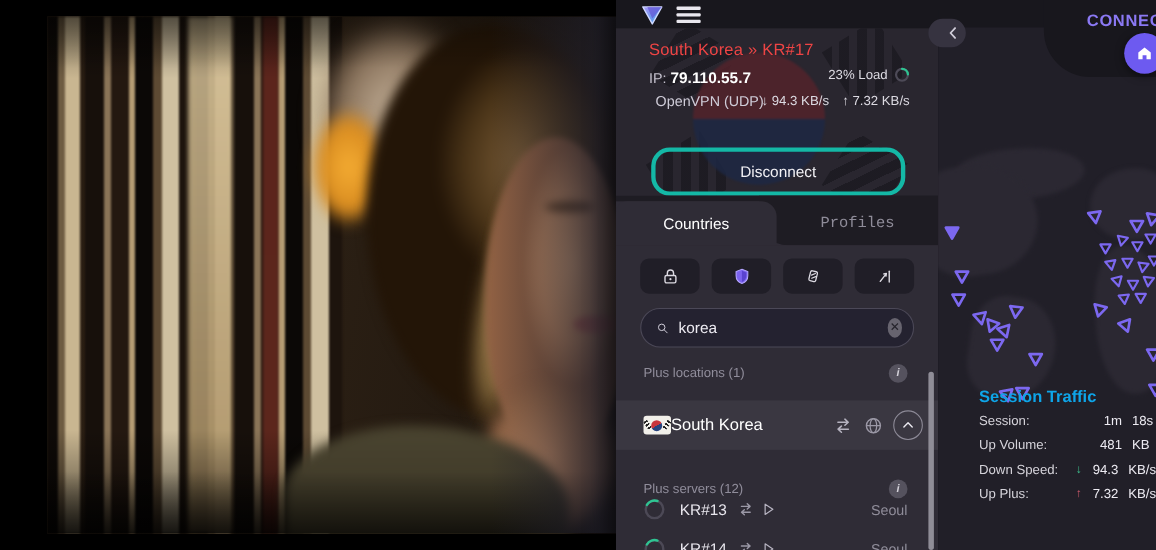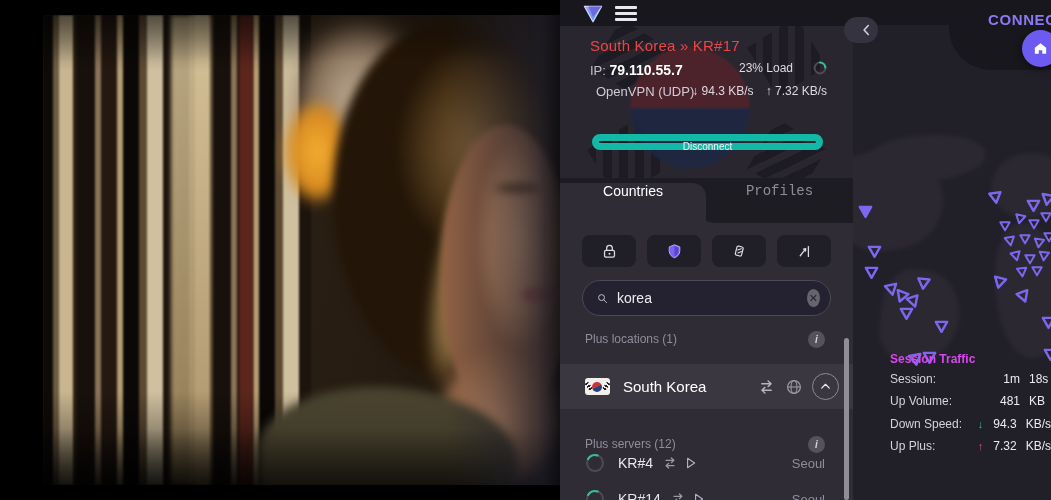--- a/index.html
+++ b/index.html
@@ -61,30 +61,30 @@
   .hamburger i { display:block; height:2.6px; background:#e9e7ee; border-radius:1px; }
   .header { position:absolute; left:0; top:26px; width:100%; height:152px; background:#29262f; overflow:hidden; }
   .flag-deco { position:absolute; opacity:.55; }
   .trigram { width:58px; height:58px;
       background:repeating-linear-gradient(32deg,#141319 0 9px, transparent 9px 16px); }
   .taegeuk { width:120px; height:120px; border-radius:50%;
       background:linear-gradient(#55232b 50%, #1d2845 50%); opacity:.8; filter:blur(1px); }
   .loc-line { position:absolute; left:30px; top:11px; font-size:15px; color:#ef4444; letter-spacing:.2px; }
   .ip-line { position:absolute; left:30px; top:36px; font-size:13px; color:#c2bfcb; }
   .ip-line b { color:#fff; font-size:14px; }
-  .load-wrap { position:absolute; right:26px; top:35px; display:flex; align-items:center; gap:20px; font-size:12px; color:#dcdae2;margin-left:32px; }
+  .load-wrap { position:absolute; right:26px; top:35px; display:flex; align-items:center; gap:6px; font-size:12px; color:#dcdae2;margin-left:32px; }
   .proto-line { position:absolute; left:36px; top:58px; font-size:13px; color:#cfccd8; }
   .speeds { position:absolute; right:26px; top:58px; font-size:12px; color:#dcdae2; display:flex; gap:12px; }
-  .disconnect { position:absolute; left:32px; top:108px; width:231px; height:16px;
-      border:7px solid #14b8a6; border-radius:17px; background:transparent;
-      color:#f2f1f5; font-size:10px; font-family:inherit; cursor:pointer; }
+  .disconnect { position:absolute; left:32px; top:108px; width:231px; height:44px;
+      border:4px solid #14b8a6; border-radius:17px; background:transparent;
+      color:#f2f1f5; font-size:14px; font-family:inherit; cursor:pointer; }
   .tabs { position:absolute; left:0; top:178px; width:100%; height:45px; background:#2f2c36; }
   .tabs-dark { position:absolute; right:0; top:0; width:163px; height:45px; background:#1e1c23; border-bottom-left-radius:26px; }
   .tabs-darktop { position:absolute; left:0; top:0; width:100%; height:5px; background:#1e1c23; }
-  .tab { position:absolute; top:5px; height:40px; display:flex; justify-content:center; font-size:14px; cursor:pointer; }
+  .tab { position:absolute; top:5px; height:40px; display:flex; align-items:center; justify-content:center; font-size:14px; cursor:pointer; }
   .tab-countries { left:0; width:146px; background:#2f2c36; border-radius:10px 14px 0 0; color:#fff; }
   .tab-profiles { left:146px; width:147px; color:#8f8c99;font-family:Liberation Mono, monospace; }
   .body { position:absolute; left:0; top:223px; width:100%; height:277px; background:#2f2c36; }
   .filters { position:absolute; left:22px; top:12px; width:249px; display:flex; gap:11px; }
   .fbtn { width:54px; height:32px; background:#201e27; border:none; border-radius:8px;
       display:flex; align-items:center; justify-content:center; color:#dcdae2; cursor:pointer; }
   .searchbox { position:absolute; left:22px; top:57px; width:249px; height:36px;
       border:1px solid #4b4857; border-radius:18px; background:#242230;
       display:flex; align-items:center; padding:0 10px 0 14px; gap:9px; }
   .searchbox input { flex:1; background:transparent; border:none; outline:none;
@@ -98,21 +98,21 @@
       display:flex; align-items:center; justify-content:center; cursor:pointer; }
   .country-row { position:absolute; left:0; top:141px; width:100%; height:45px; background:#3a3741;
       display:flex; align-items:center; cursor:pointer; }
   .flag-kr { width:25px; height:17px; margin-left:25px; border-radius:3px; background:#f2f0ea; position:relative; overflow:hidden; }
   .flag-kr .circle { position:absolute; left:7px; top:3.5px; width:10px; height:10px; border-radius:50%;
       background:linear-gradient(150deg,#c7343c 50%,#27437e 50%); }
   .flag-kr .m1,.flag-kr .m2 { position:absolute; width:4px; height:9px;
       background:repeating-linear-gradient(#222 0 1.6px, transparent 1.6px 3.2px); }
   .flag-kr .m1 { left:2px; top:4px; transform:rotate(-35deg); }
   .flag-kr .m2 { right:2px; top:4px; transform:rotate(35deg); }
-  .country-name { margin-left:13px; font-size:15px; color:#fff; }
+  .country-name { font-size:15px; color:#fff; }
   .row-icons { margin-left:auto; margin-right:14px; display:flex; align-items:center; gap:9px; }
   .icon-ghost { color:#b6b3c0; display:flex; cursor:pointer; }
   .chev-circle { width:27px; height:27px; border-radius:50%; border:1.4px solid #8d8a97;
       display:flex; align-items:center; justify-content:center; color:#e9e7ee; cursor:pointer; }
   .server-row { position:absolute; left:0; width:100%; height:36px; display:flex; align-items:center; cursor:pointer; }
   .load-ring { margin-left:25px; }
   .server-name { margin-left:13px; font-size:14px; color:#e9e7ee; }
   .srv-icons { display:flex; gap:6px; margin-left:9px; color:#9b98a6; }
   .server-city { margin-left:auto; margin-right:28px; font-size:13px; color:#8f8c99; }
   .scrollbar { position:absolute; right:4px; top:115px; width:5px; height:162px; background:#8f8d97; border-radius:3px; cursor:pointer; }
@@ -122,21 +122,21 @@
       border-top-left-radius:20px; overflow:hidden; }
   .blob { position:absolute; background:#2b2832; filter:blur(2px); }
   .map-topband { position:absolute; left:96px; top:-25px; width:102px; height:95px; background:#18171d; border-bottom-left-radius:42px; }
   .connected { position:absolute; left:135px; top:11px; font-size:15px; font-weight:bold; letter-spacing:.6px; color:#8b79f4; white-space:nowrap; }
   .home-btn { position:absolute; left:169px; top:30px; width:37px; height:37px; border-radius:50%;
       background:#6d5af0; border:none; display:flex; align-items:center; justify-content:center; cursor:pointer; box-shadow:0 2px 8px #0008; }
   .back-btn { position:absolute; left:-9px; top:17px; width:34px; height:26px; border-radius:13px;
       background:#363340; border:none; color:#cfccd8; font-size:13px; display:flex; align-items:center; justify-content:flex-end; padding-right:8px; cursor:pointer; }
   .pin { position:absolute; }
   .traffic { position:absolute; left:0; top:327px; width:198px; }
-  .traffic-title { margin-left:37px; font-size:12px; font-weight:bold; color:#d946ef; }
+  .traffic-title { margin-left:37px; font-size:15px; font-weight:bold; color:#0ea5e9; }
   .trow { display:flex; align-items:center; height:20px; margin-top:2.5px; font-size:12px; }
   .tlabel { margin-left:37px; width:86px; color:#d5d3da; }
   .tarrow { width:14px; text-align:center; font-size:11px; }
   .tarrow.down { color:#3dbd8c; } .tarrow.up { color:#cf5a6c; }
   .tval { width:30px; text-align:right; color:#edebf2; }
   .tunit { margin-left:9px; color:#edebf2; }
 </style>
 </head>
 <body>
 
@@ -294,21 +294,21 @@
       <div class="sect" style="top:208px;align-items:center;">
         <span class="sect-label">Plus servers (12)</span>
         <span class="info-i">i</span>
       </div>
 
       <div class="server-row" style="top:222px;">
         <svg class="load-ring" width="20" height="20" viewBox="0 0 20 20">
           <circle cx="10" cy="10" r="8" fill="none" stroke="#4c4956" stroke-width="2.2"></circle>
           <circle cx="10" cy="10" r="8" fill="none" stroke="#2ec492" stroke-width="2.2" stroke-dasharray="11 39.3" stroke-linecap="round" transform="rotate(-150 10 10)"></circle>
         </svg>
-        <span class="server-name">KR#4</span>
+        <span class="server-name">KR#13</span>
         <span class="srv-icons">
           <svg width="16" height="14" viewBox="0 0 24 20">
               <path d="M6 6 h11 M14 2.5 L17.8 6 L14 9.5 M18 14 H7 M10 10.5 L6.2 14 L10 17.5" fill="none" stroke="currentColor" stroke-width="1.9" stroke-linecap="round" stroke-linejoin="round"></path>
             </svg>
           <svg width="13" height="14" viewBox="0 0 20 24">
               <path d="M5 4 L17 12 L5 20 z" fill="none" stroke="#b6b3c0" stroke-width="1.9" stroke-linejoin="round"></path>
             </svg>
         </span>
         <span class="server-city">Seoul</span>
       </div>

